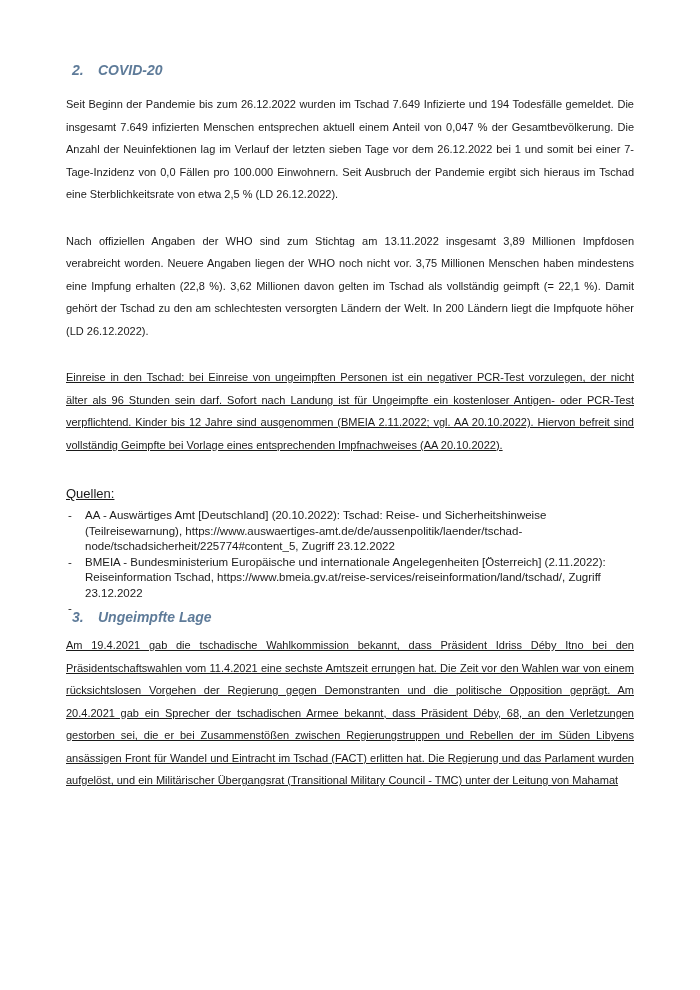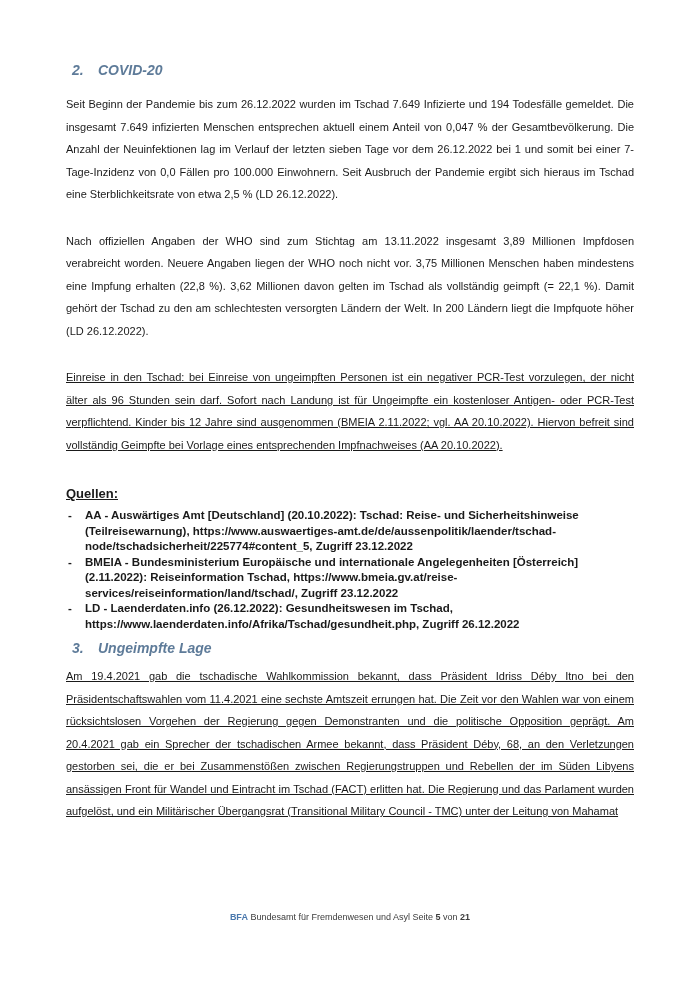--- a/index.html
+++ b/index.html
@@ -34,21 +34,20 @@
   }
   p.body-para {
     font-size: 11px;
     line-height: 22.5px;
     text-align: justify;
     margin-bottom: 24px;
   }
   p.body-para.last { margin-bottom: 0; text-decoration: underline; }
   .sources {
     margin-top: 29px;
-    font-weight: bold;
   }
   .sources-label {
     font-size: 13px;
     line-height: 17px;
     text-decoration: underline;
     margin-bottom: 6px;
   }
   ul.source-list {
     list-style: none;
     font-size: 11.5px;
@@ -105,35 +104,26 @@
         <li>
           <span class="dash">-</span>
           <span class="src-text">AA - Auswärtiges Amt [Deutschland] (20.10.2022): Tschad: Reise- und Sicherheitshinweise (Teilreisewarnung), https://www.auswaertiges-amt.de/de/aussenpolitik/laender/tschad-node/tschadsicherheit/225774#content_5, Zugriff 23.12.2022</span>
         </li>
         <li>
           <span class="dash">-</span>
           <span class="src-text">BMEIA - Bundesministerium Europäische und internationale Angelegenheiten [Österreich] (2.11.2022): Reiseinformation Tschad, https://www.bmeia.gv.at/reise-services/reiseinformation/land/tschad/, Zugriff 23.12.2022</span>
         </li>
         <li>
           <span class="dash">-</span>
-          <span class="src-text">LD - Laenderdaten.info (26.12.2022): Gesundheitswesen im Tschad, https://www.laenderdaten.info/Afrika/Tschad/gesundheit.php, Zugriff 26.12.2022</span>
         </li>
       </ul>
     </div>
 
     <h2 class="section-heading second">
       <span class="h-num">3.</span>
       <span class="h-title">Ungeimpfte Lage</span>
     </h2>
 
     <p class="body-para last">Am 19.4.2021 gab die tschadische Wahlkommission bekannt, dass Präsident Idriss Déby Itno bei den Präsidentschaftswahlen vom 11.4.2021 eine sechste Amtszeit errungen hat. Die Zeit vor den Wahlen war von einem rücksichtslosen Vorgehen der Regierung gegen Demonstranten und die politische Opposition geprägt. Am 20.4.2021 gab ein Sprecher der tschadischen Armee bekannt, dass Präsident Déby, 68, an den Verletzungen gestorben sei, die er bei Zusammenstößen zwischen Regierungstruppen und Rebellen der im Süden Libyens ansässigen Front für Wandel und Eintracht im Tschad (FACT) erlitten hat. Die Regierung und das Parlament wurden aufgelöst, und ein Militärischer Übergangsrat (Transitional Military Council - TMC) unter der Leitung von Mahamat</p>
 
   </div>
 
-  <div class="page-footer">
-    <span class="f-brand">BFA</span>
-    <span class="f-text">Bundesamt für Fremdenwesen und Asyl</span>
-    <span class="f-text">Seite</span>
-    <span class="f-bold">5</span>
-    <span class="f-text">von</span>
-    <span class="f-bold">21</span>
-  </div>
 </div>
 
 </body></html>

